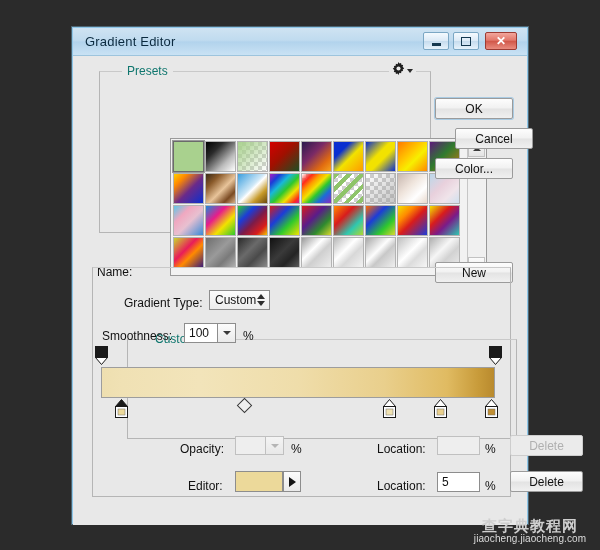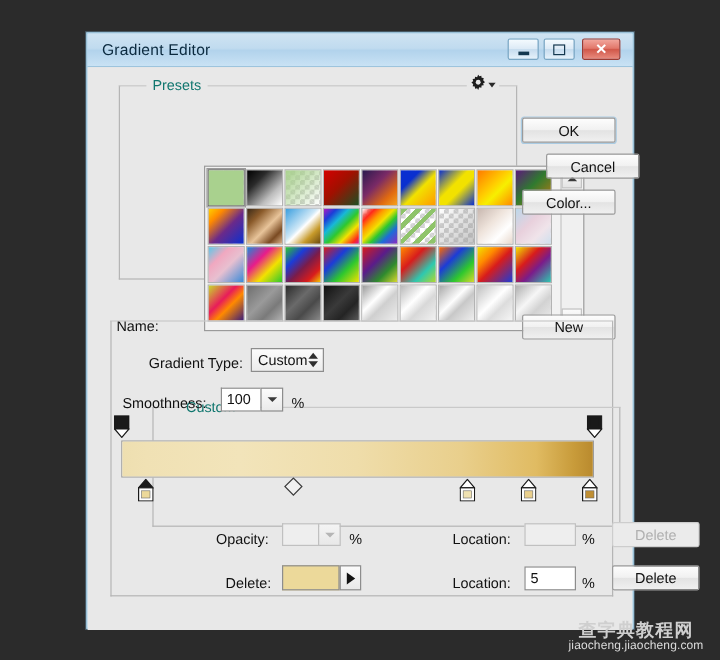--- a/index.html
+++ b/index.html
@@ -606,21 +606,21 @@
         <div id="opacity-drop">
           <div class="small-caret dim"></div>
         </div>
         <div class="field-label disabled-text" id="lbl-opacity-pct">%</div>
 
         <div class="field-label disabled-text" id="lbl-loc1">Location:</div>
         <div id="loc1-input"></div>
         <div class="field-label disabled-text" id="lbl-loc1-pct">%</div>
         <div id="btn-delete1">Delete</div>
 
-        <div class="field-label" id="lbl-color">Delete:</div>
+        <div class="field-label" id="lbl-color">Editor:</div>
         <div id="color-swatch" style="background: rgb(236, 217, 154);"></div>
         <div id="color-arrowbtn">
           <div class="right-caret"></div>
         </div>
         <div class="field-label" id="lbl-loc2">Location:</div>
         <input id="loc2-input" type="text" value="5" style="">
         <div class="field-label" id="lbl-loc2-pct">%</div>
         <div id="btn-delete2">Delete</div>
       </div>
     </div>

